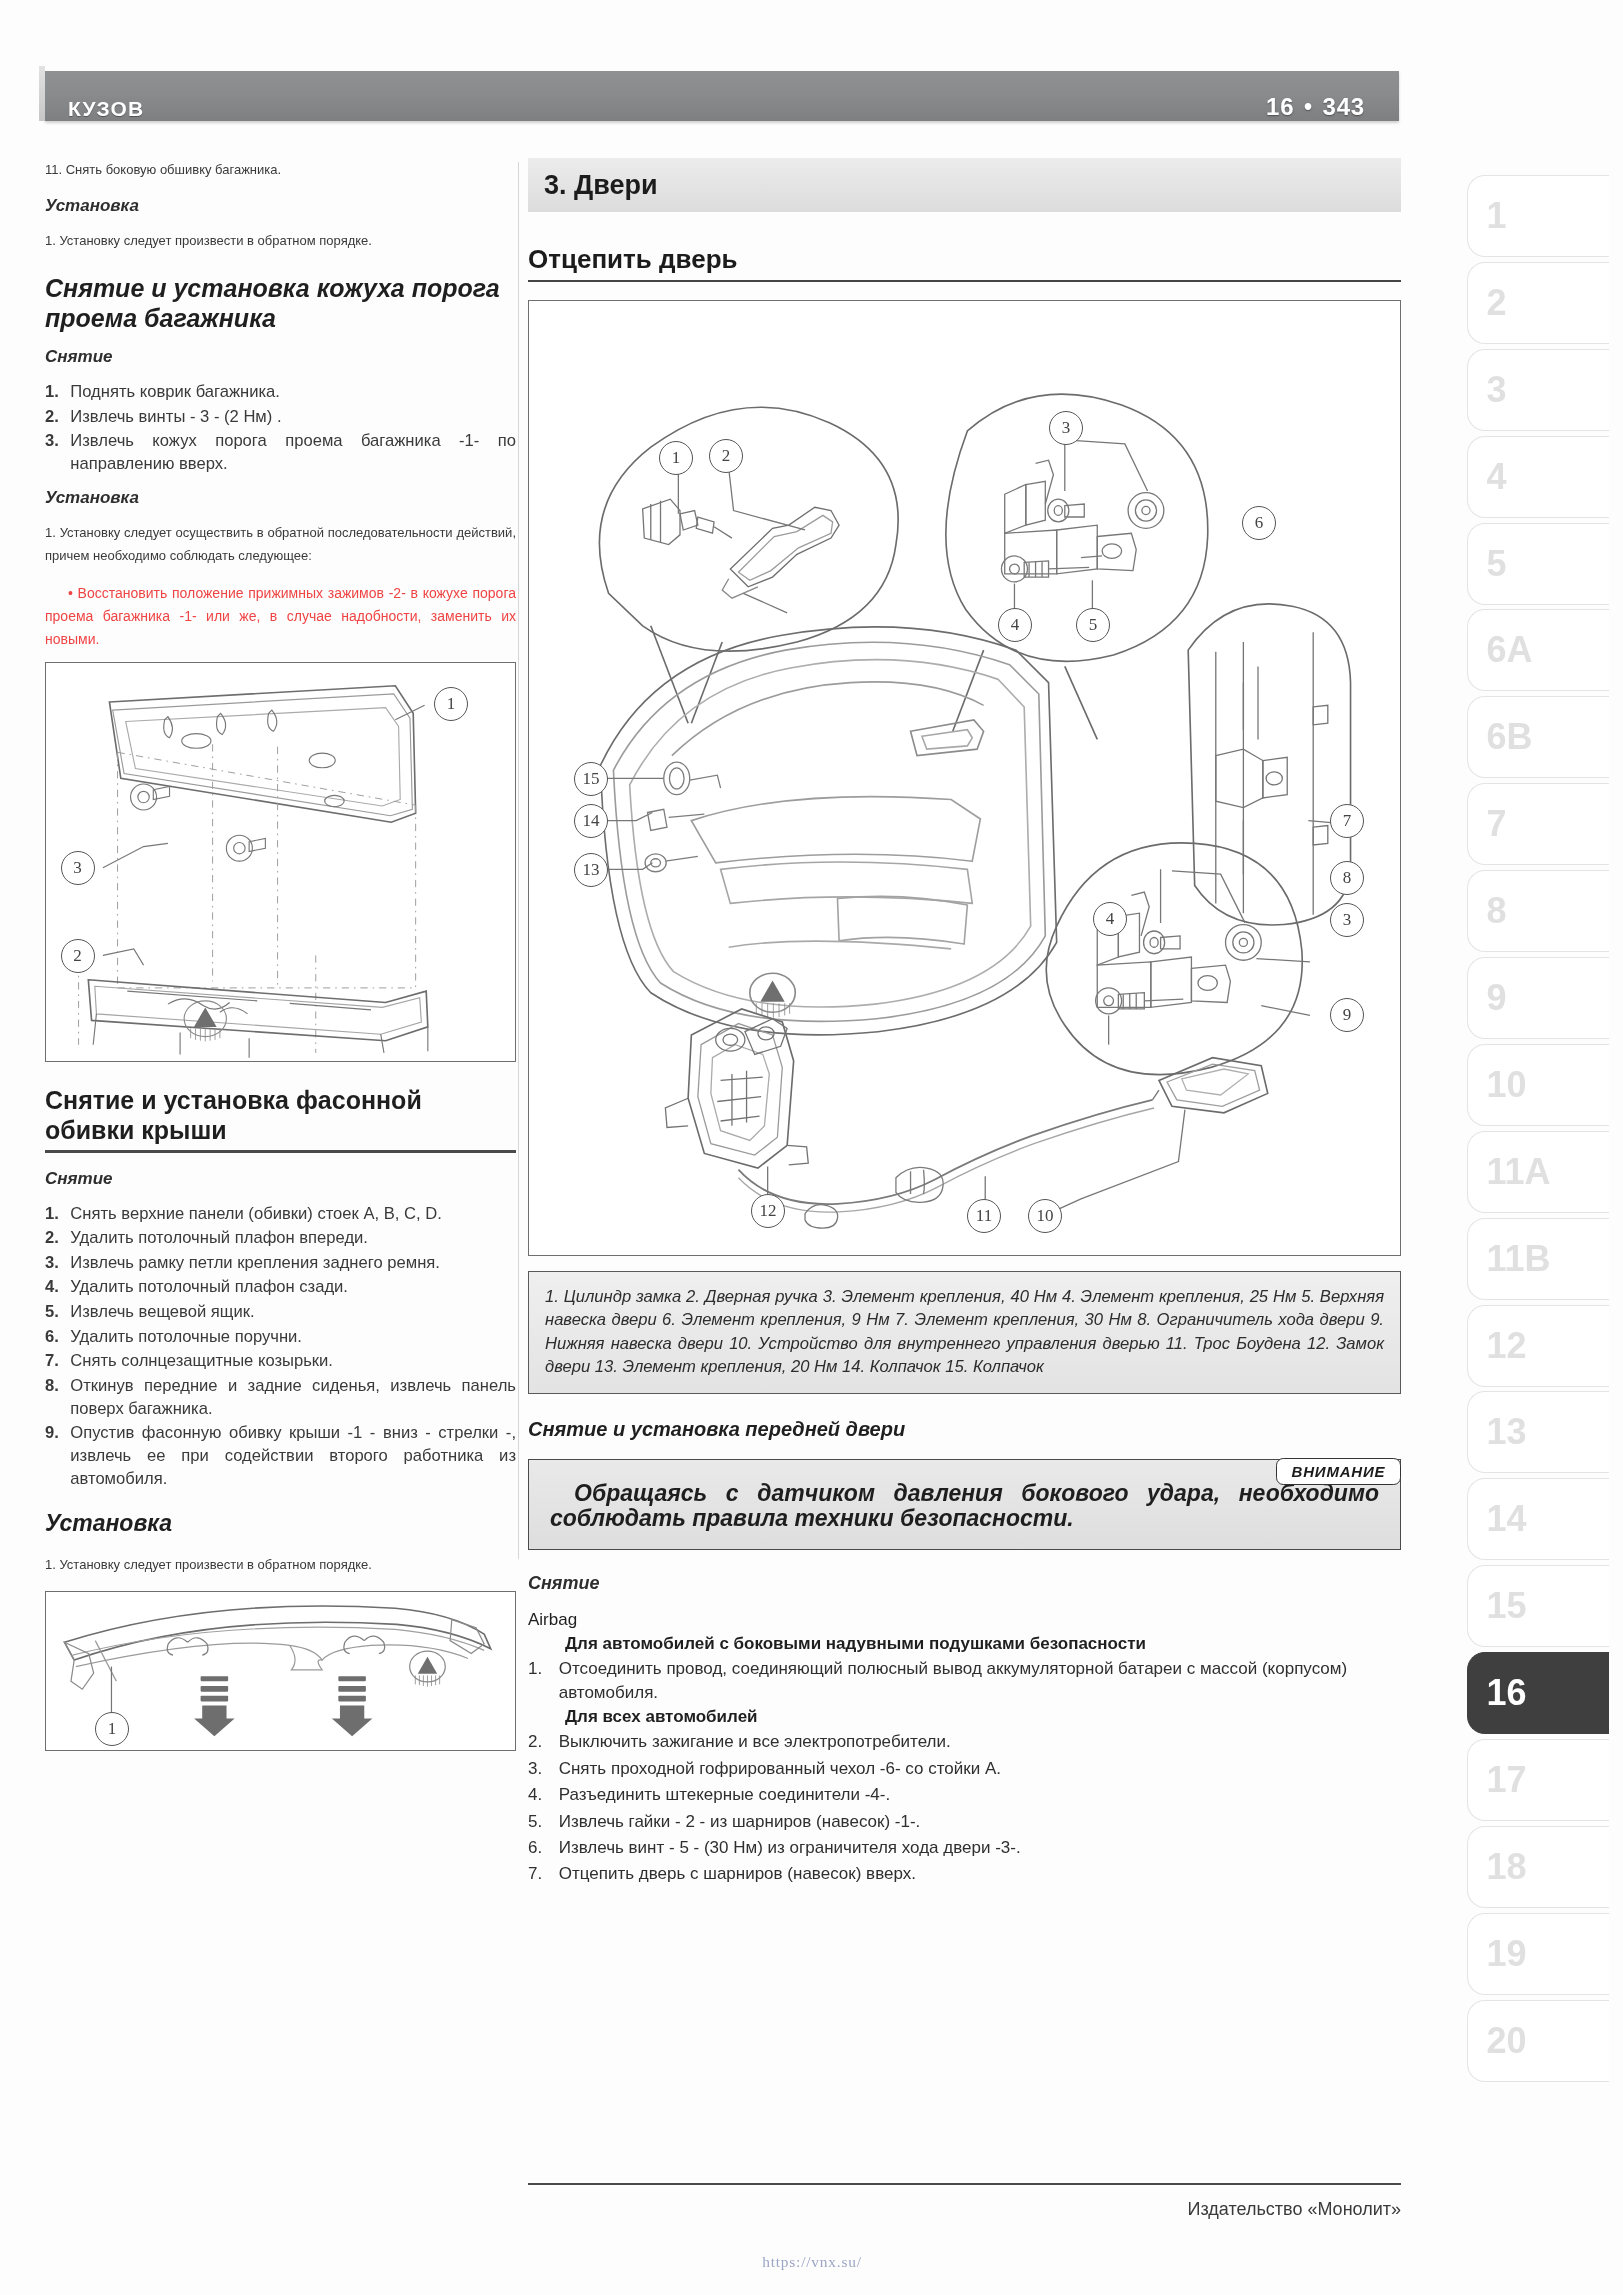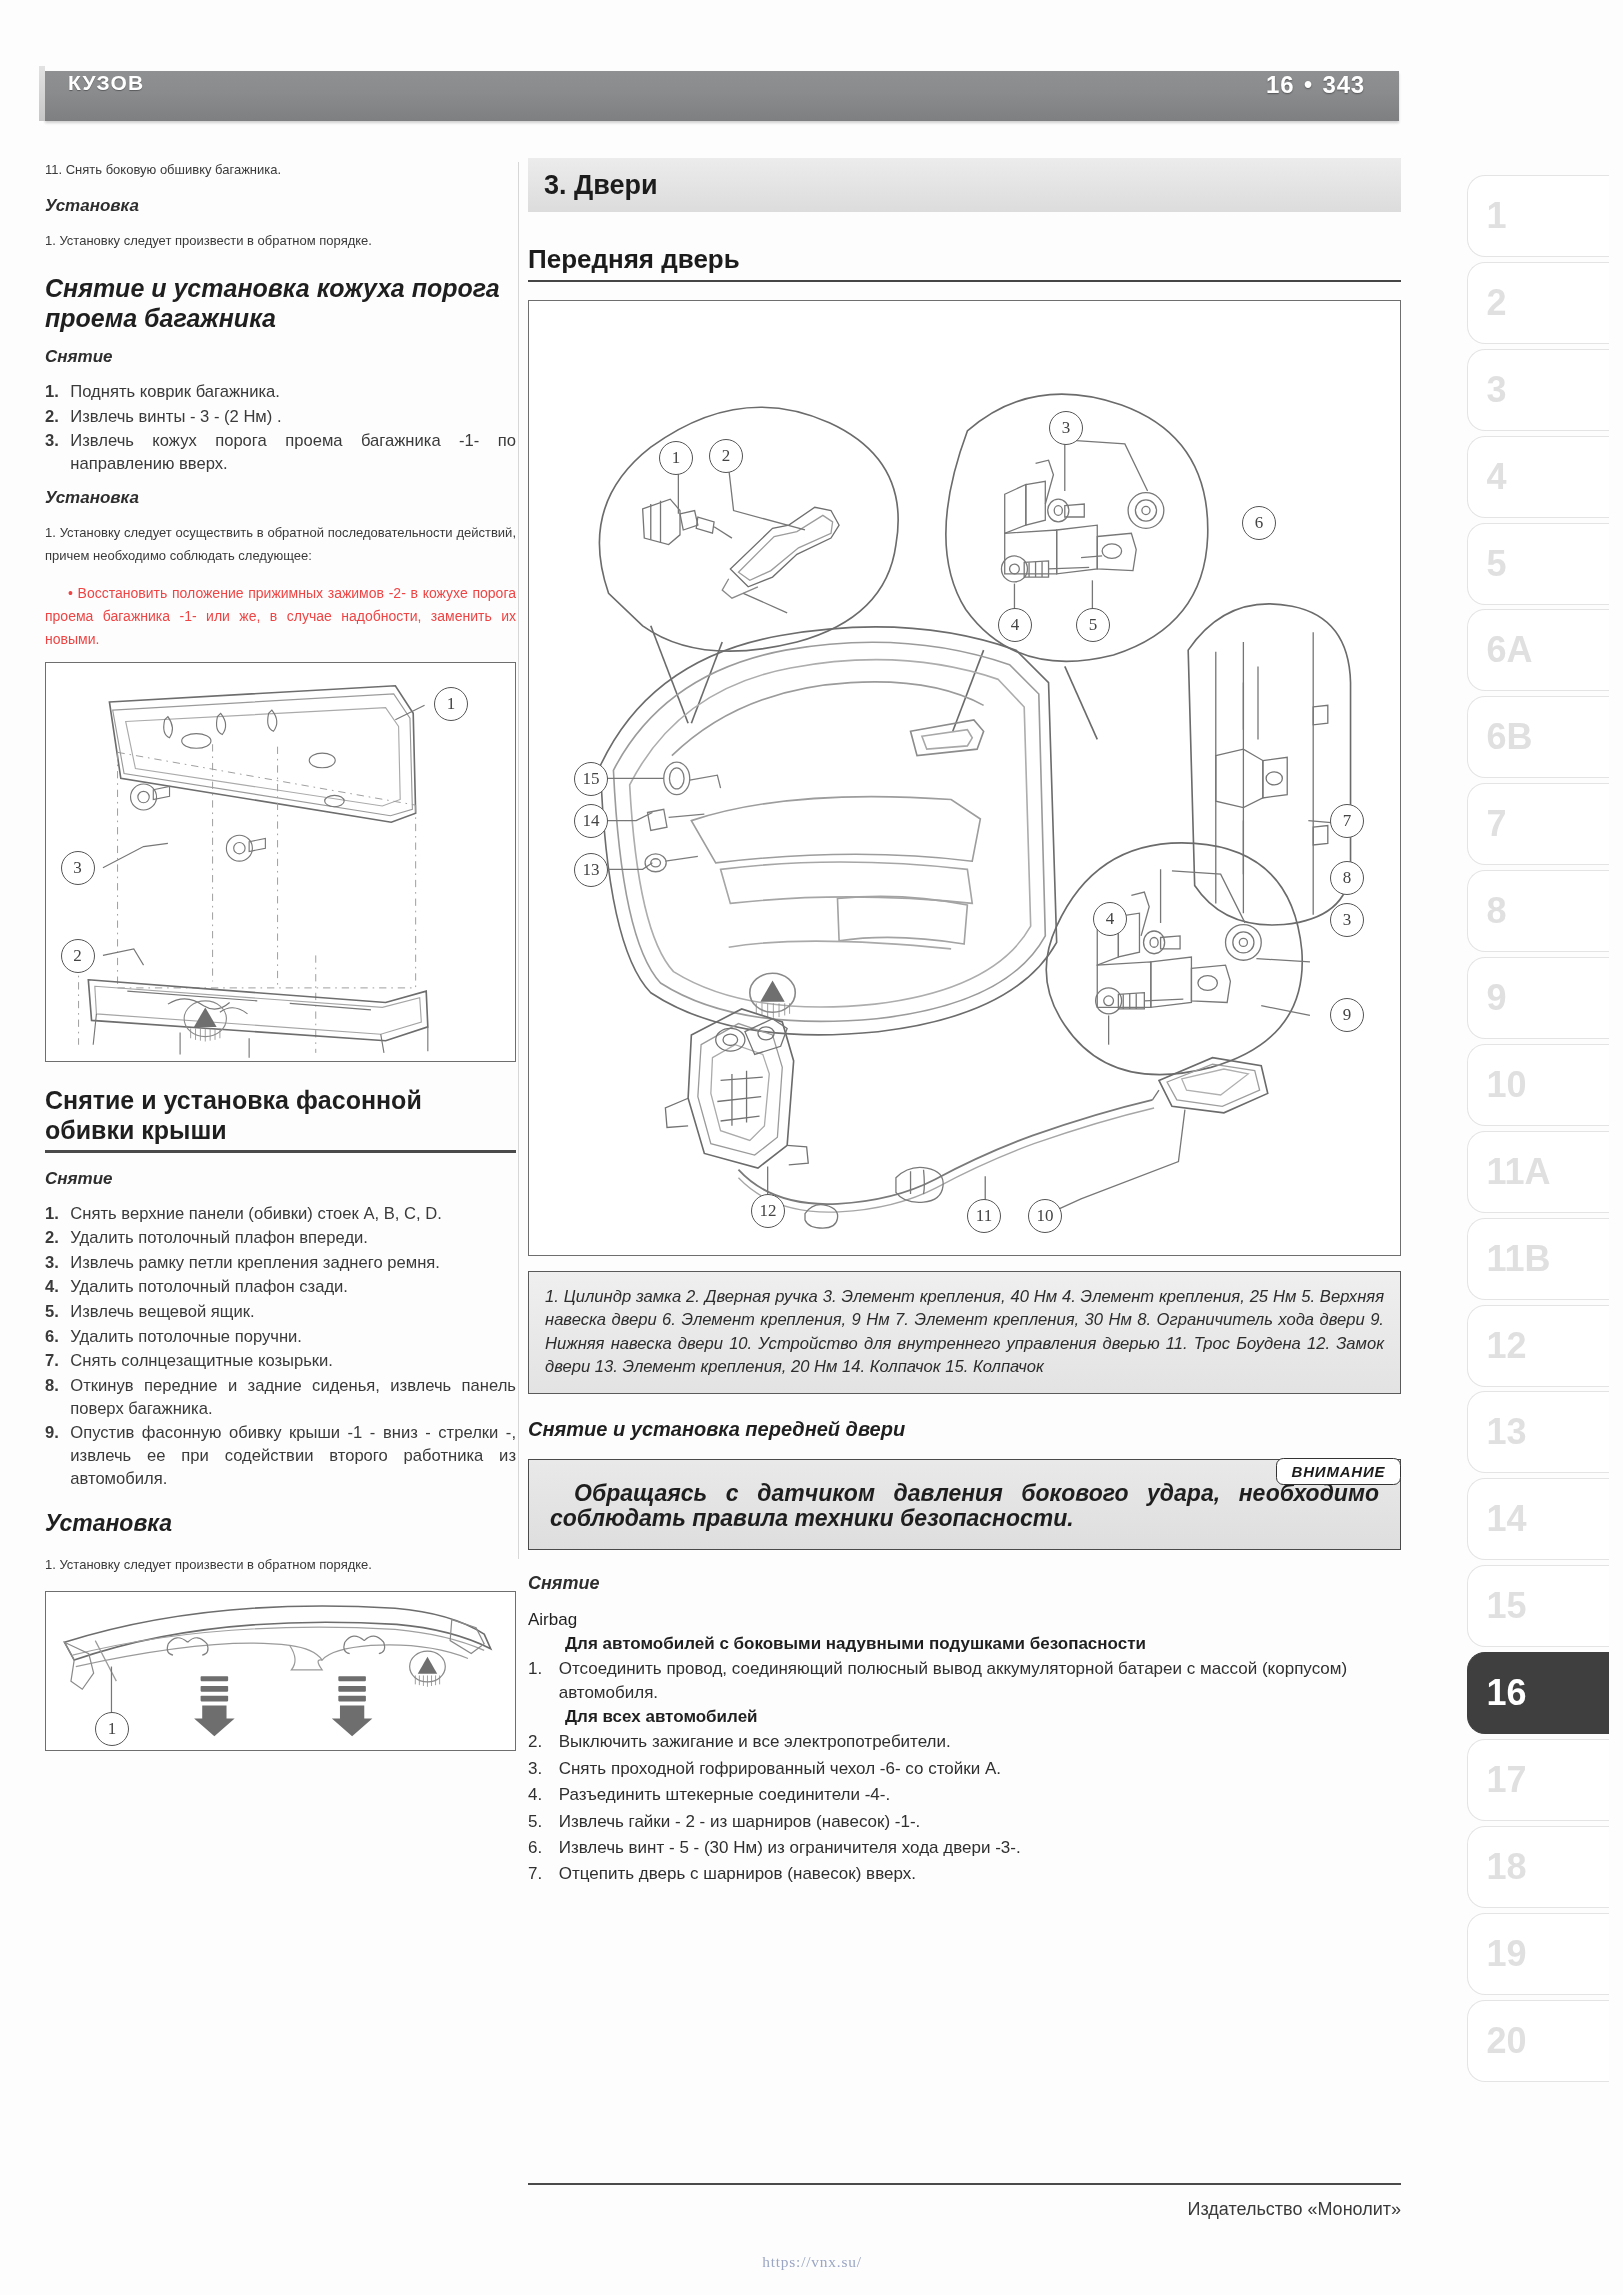--- a/index.html
+++ b/index.html
@@ -14,21 +14,21 @@
   }
   .page{
     position:absolute;inset:0;
     background:#fdfdfd;
   }
 
   
   .header-bar{
     position:absolute;left:45px;top:71px;width:1354px;height:50px;
     background:linear-gradient(180deg,#8f9092 0%,#8a8b8d 45%,#7e7f81 100%);
-    display:flex;align-items:flex-start;justify-content:space-between;
+    display:flex;align-items:flex-end;justify-content:space-between;
     box-shadow:0 1.6px 2.4px rgba(0,0,0,.18);
   }
   .header-bar::before{
     content:"";position:absolute;left:-6.5px;top:-4.9px;width:6.5px;height:55px;
     background:linear-gradient(180deg,#e2e2e2,#c6c6c6);
   }
   .header-title{
     color:#ffffff;font-size:21px;font-weight:bold;letter-spacing:1.1px;
     padding-left:23px;text-shadow:0 0.8px 0.8px rgba(0,0,0,.35);
   }
@@ -385,21 +385,21 @@
     </div>
 
   </div>
 
   <div class="col-right">
 
     <div class="chapter-band">
       <span class="t">3. Двери</span>
     </div>
 
-    <div class="subchapter">Передняя дверь</div>
+    <div class="subchapter">Отцепить дверь</div>
     <div class="subchapter-rule"></div>
 
     <div class="main-figure">
       <svg viewBox="0 0 1068 1175" width="867" height="954">
         <g fill="none" stroke="#7a7a7a" stroke-width="1.6">
 
           <path d="M98 360 Q60 250 150 180 Q260 100 370 150 Q470 196 452 300 Q440 390 330 420 Q210 450 140 400 Z" stroke="#6b6b6b" stroke-width="2"></path>
           <path d="M150 400 L196 520" stroke="#6b6b6b" stroke-width="2"></path>
           <path d="M238 420 L200 520" stroke="#6b6b6b" stroke-width="2"></path>
 

